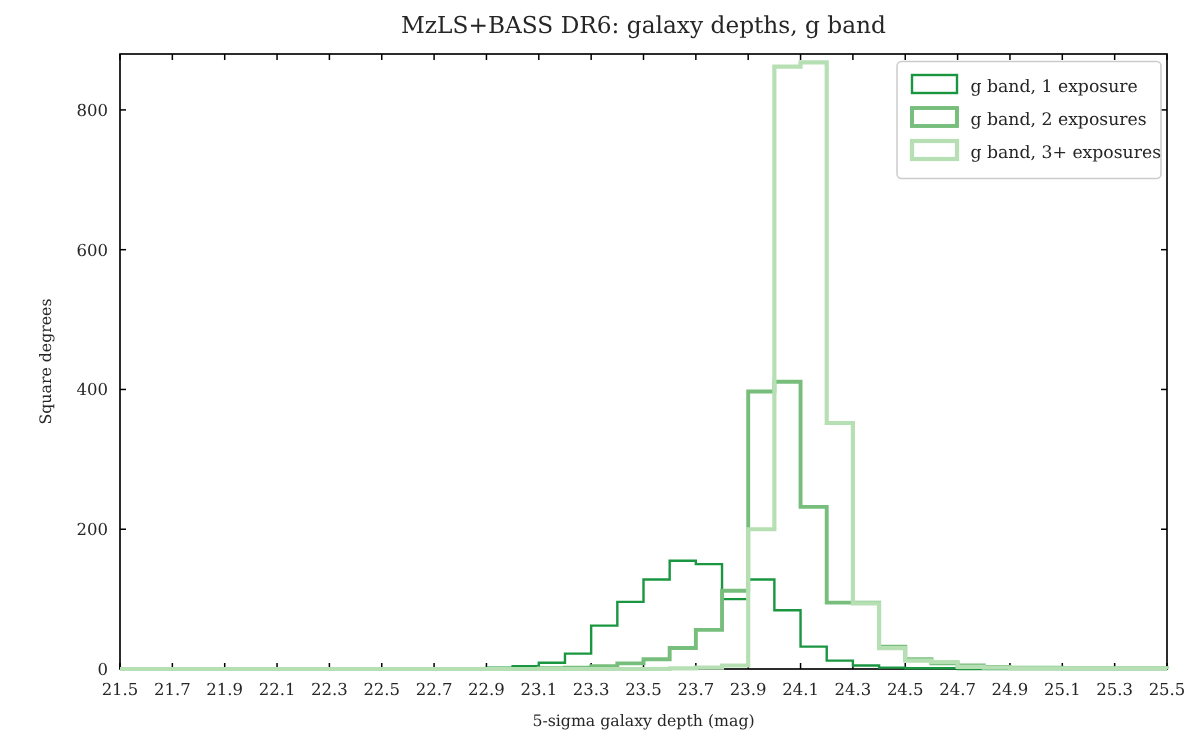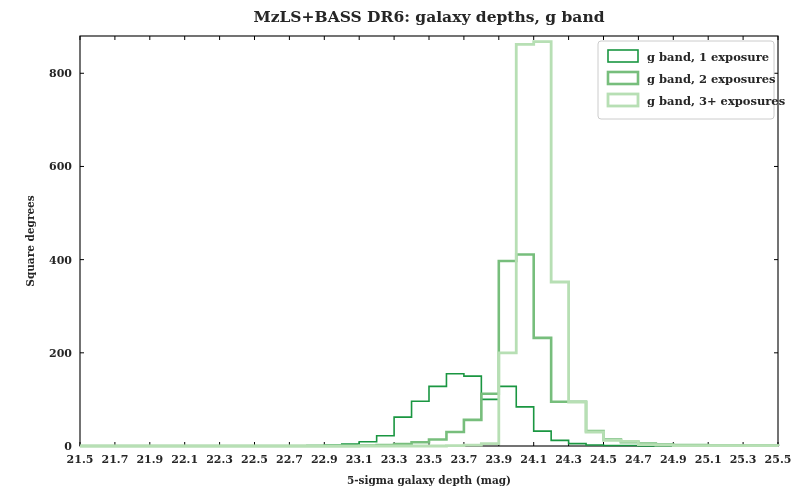--- a/index.html
+++ b/index.html
@@ -11,21 +11,20 @@
     width: 800px;
     height: 500px;
     overflow: hidden;
     font-family: "DejaVu Serif", "Liberation Serif", serif;
     color: #262626;
   }
   #figure {
     position: relative;
     width: 800px;
     height: 360px;
-    font-weight: bold;
   }
   svg.chart {
     display: block;
     width: 800px;
     height: 500px;
   }
   text.title {
     font-family: "DejaVu Serif", "Liberation Serif", serif;
     font-size: 15.5px;
     fill: #262626;

